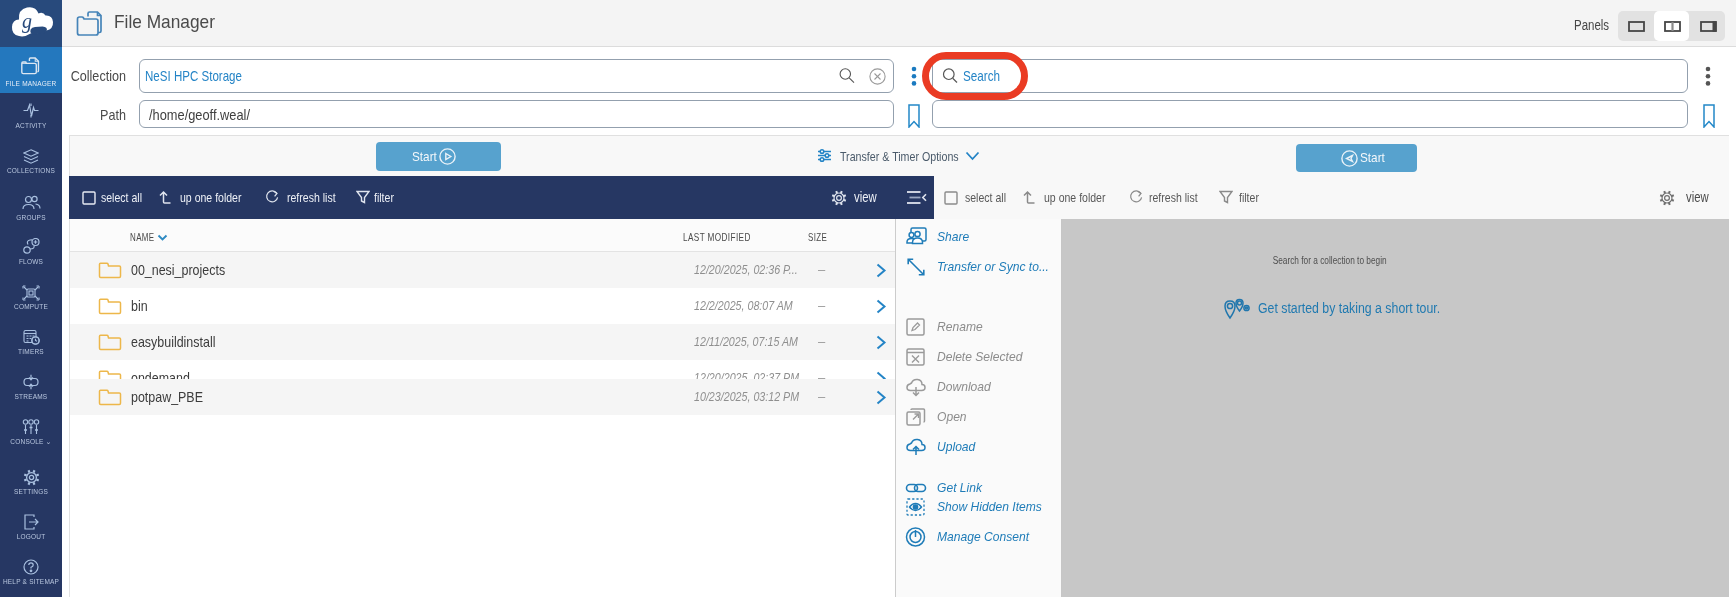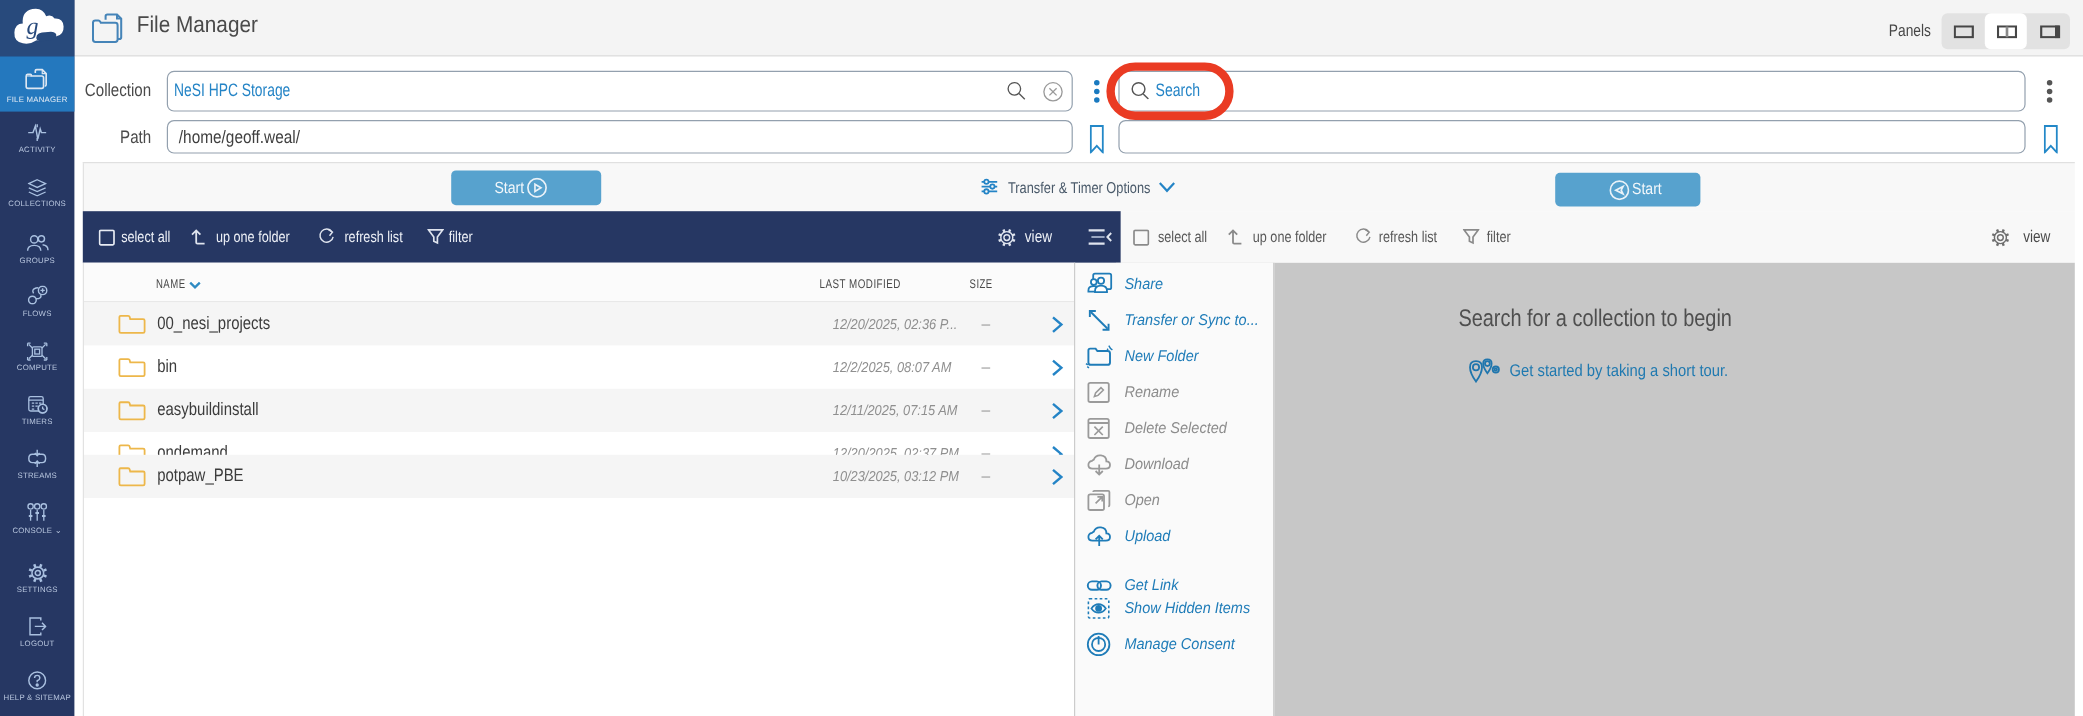--- a/index.html
+++ b/index.html
@@ -329,21 +329,21 @@
         <line x1="3.4" y1="9.9" x2="1.2" y2="10.8"></line>
         <line x1="3.4" y1="6.1" x2="1.2" y2="5.2"></line>
         <line x1="6.1" y1="3.4" x2="5.2" y2="1.2"></line>
         <line x1="9.9" y1="3.4" x2="10.8" y2="1.2"></line>
         <line x1="12.6" y1="6.1" x2="14.8" y2="5.2"></line>
       </g>
   </svg>
   <div class="tlg" style="left:1686px;top:176px;font-size:14px;color:#4a4a4a">view</div>
 
   <div class="abs" id="grayArea"></div>
-  <div class="abs" style="left:930px;top:255px;width:799px;text-align:center;font-size:20px;color:#4f4f4f;"><span style="display:inline-block;transform:scaleX(0.83);transform-origin:center center;">Search for a collection to begin</span></div>
+  <div class="abs" style="left:930px;top:255px;width:799px;text-align:center;font-size:10px;color:#4f4f4f;"><span style="display:inline-block;transform:scaleX(0.83);transform-origin:center center;">Search for a collection to begin</span></div>
   <svg class="abs" style="left:1222px;top:297px" width="30" height="24" viewBox="0 0 30 24" fill="none" stroke="#2076ad" stroke-width="1.5">
     <path d="M13 9 Q13 14 8 21 Q3 14 3 9 Q3 4 8 4 Q13 4 13 9 Z"></path>
     <circle cx="8" cy="9" r="2.6"></circle>
     <path d="M21 6 Q21 9.5 17.5 14 Q14 9.5 14 6 Q14 2.5 17.5 2.5 Q21 2.5 21 6 Z"></path>
     <circle cx="17.5" cy="6" r="2"></circle>
     <circle cx="24.5" cy="11" r="2.6"></circle>
       <circle cx="24.5" cy="11" r="1"></circle>
   </svg>
   <div class="abs" style="left:1258px;top:300px;font-size:14px;color:#1f79b0;transform:scaleX(0.88);transform-origin:left center;">Get started by taking a short tour.</div>
 
@@ -426,28 +426,20 @@
       </div>
       <div class="act blue" style="top: 33px;">
         <svg width="24" height="22" viewBox="0 0 24 22" fill="none" stroke="#1f7cb8" stroke-width="1.6">
     <line x1="5" y1="4" x2="19" y2="18"></line>
           <path d="M4 9 L4 3 L10 3" stroke-width="1.4" fill="none" transform="rotate(-45 5.5 4.5) translate(0,0)" display="none"></path>
     <path d="M4.2 8.2 L4.2 3.2 L9.2 3.2"></path>
           <path d="M19.8 13.8 L19.8 18.8 L14.8 18.8"></path>
    </svg>
         <span class="lbl">Transfer or Sync to...</span>
       </div>
-      <div class="act blue" style="top: 63px;">
-        <svg width="24" height="22" viewBox="0 0 24 22" fill="none" stroke="#1f7cb8" stroke-width="1.6">
-    <path d="M3 6 Q3 4.5 4.5 4.5 L9 4.5 L10.5 6.5 L19 6.5 Q21 6.5 21 8.5 L21 16 Q21 18 19 18 L5 18 Q3 18 3 16 Z"></path>
-    <path d="M20 2 L21.5 4.5 M23 5.5 L21.5 4.5 M18.5 4.8 L19.5 5.5" stroke-width="1.2"></path>
-    <path d="M2 19.5 L3.5 20.5 M1 17 L2.5 18" stroke-width="1.2"></path>
-   </svg>
-        <span class="lbl">New Folder</span>
-      </div>
       <div class="act gray" style="top: 93px;">
         <svg width="24" height="22" viewBox="0 0 24 22" fill="none" stroke="#9a9a9a" stroke-width="1.5">
     <rect x="3" y="3" width="17" height="16" rx="1.5"></rect>
     <path d="M8 14.5 L9 11.5 L13.5 7 L15.5 9 L11 13.5 Z" stroke-width="1.3"></path>
    </svg>
         <span class="lbl">Rename</span>
       </div>
       <div class="act gray" style="top: 123px;">
         <svg width="24" height="22" viewBox="0 0 24 22" fill="none" stroke="#9a9a9a" stroke-width="1.5">
     <rect x="3" y="3" width="17" height="16" rx="1.5"></rect>

